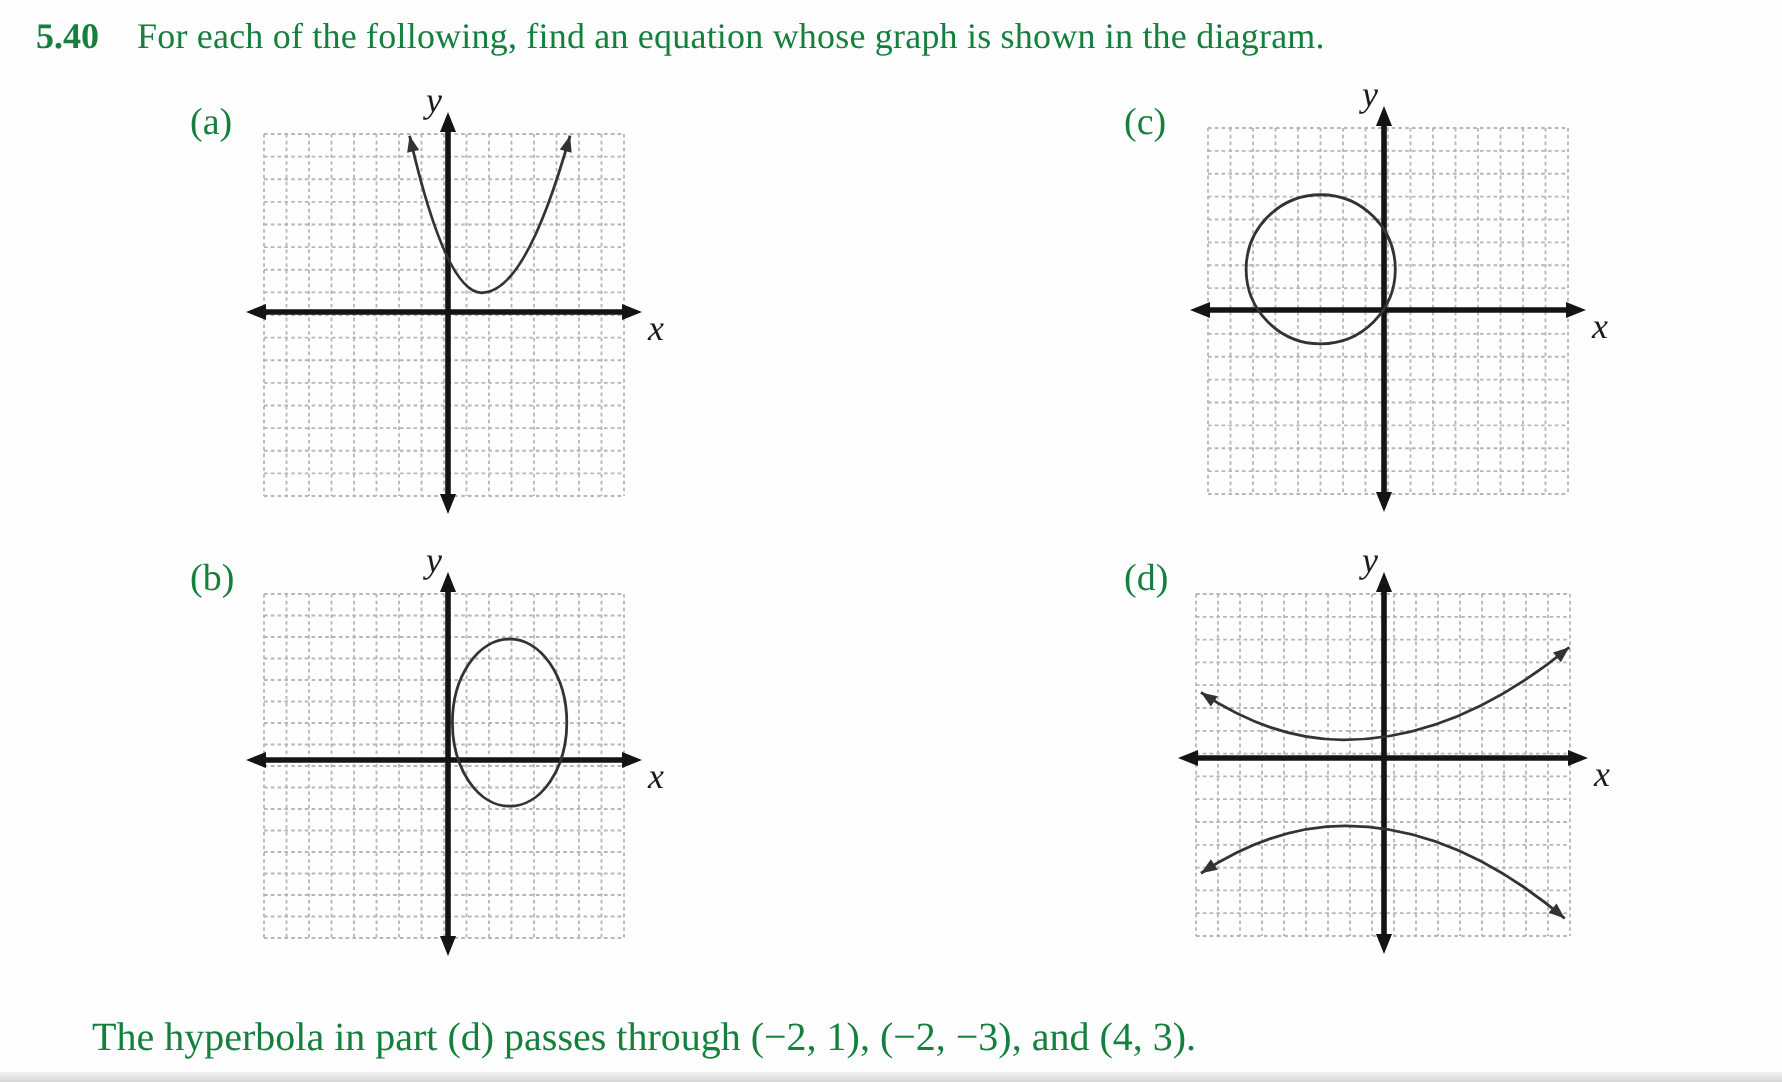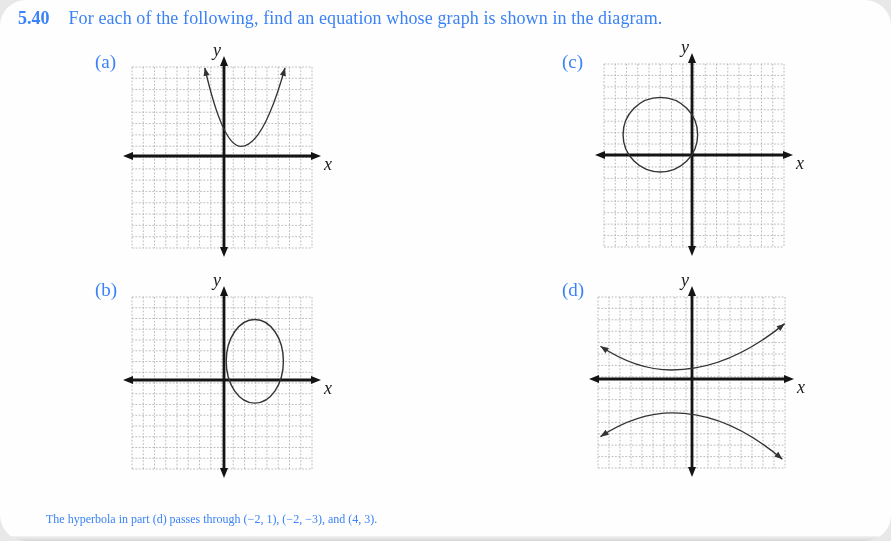--- a/index.html
+++ b/index.html
@@ -20,31 +20,31 @@
   .panel-label{
     position:absolute;font-size:19px;line-height:22px;
   }
   #label-a{left:95px;top:51px;}
   #label-c{left:562px;top:51px;}
   #label-b{left:95px;top:279px;}
   #label-d{left:562px;top:279px;}
   svg.plot{position:absolute;overflow:visible;}
   .footnote{
     position:absolute;left:46px;top:508px;margin:0;
-    font-size:12px;line-height:23px;white-space:nowrap;
+    font-size:20px;line-height:23px;white-space:nowrap;
   }
   .scan-edge{
     position:absolute;left:0;bottom:0;width:100%;height:5px;
     background:linear-gradient(#f2f2f2,#d5d5d5);
   }
 </style>
 </head>
 <body>
 
-<div class="page" style="background: rgb(254, 254, 254); color: #3b82f6; border-radius: 26px;">
+<div class="page" style="background: rgb(254, 254, 254); color: #15803d;">
 
   <p class="problem"><span class="num">5.40</span><span>For each of the following, find an equation whose graph is shown in the diagram.</span></p>
 
   <span class="panel-label" id="label-a">(a)</span>
   <span class="panel-label" id="label-b">(b)</span>
   <span class="panel-label" id="label-c">(c)</span>
   <span class="panel-label" id="label-d">(d)</span>
 
   <svg class="plot" id="plot-a" width="236" height="226" viewBox="108 37 236 226" style="left: 108px; top: 37px;">
       <g stroke="#b6b6b6" stroke-width="0.9" stroke-dasharray="1.8,1.6">

